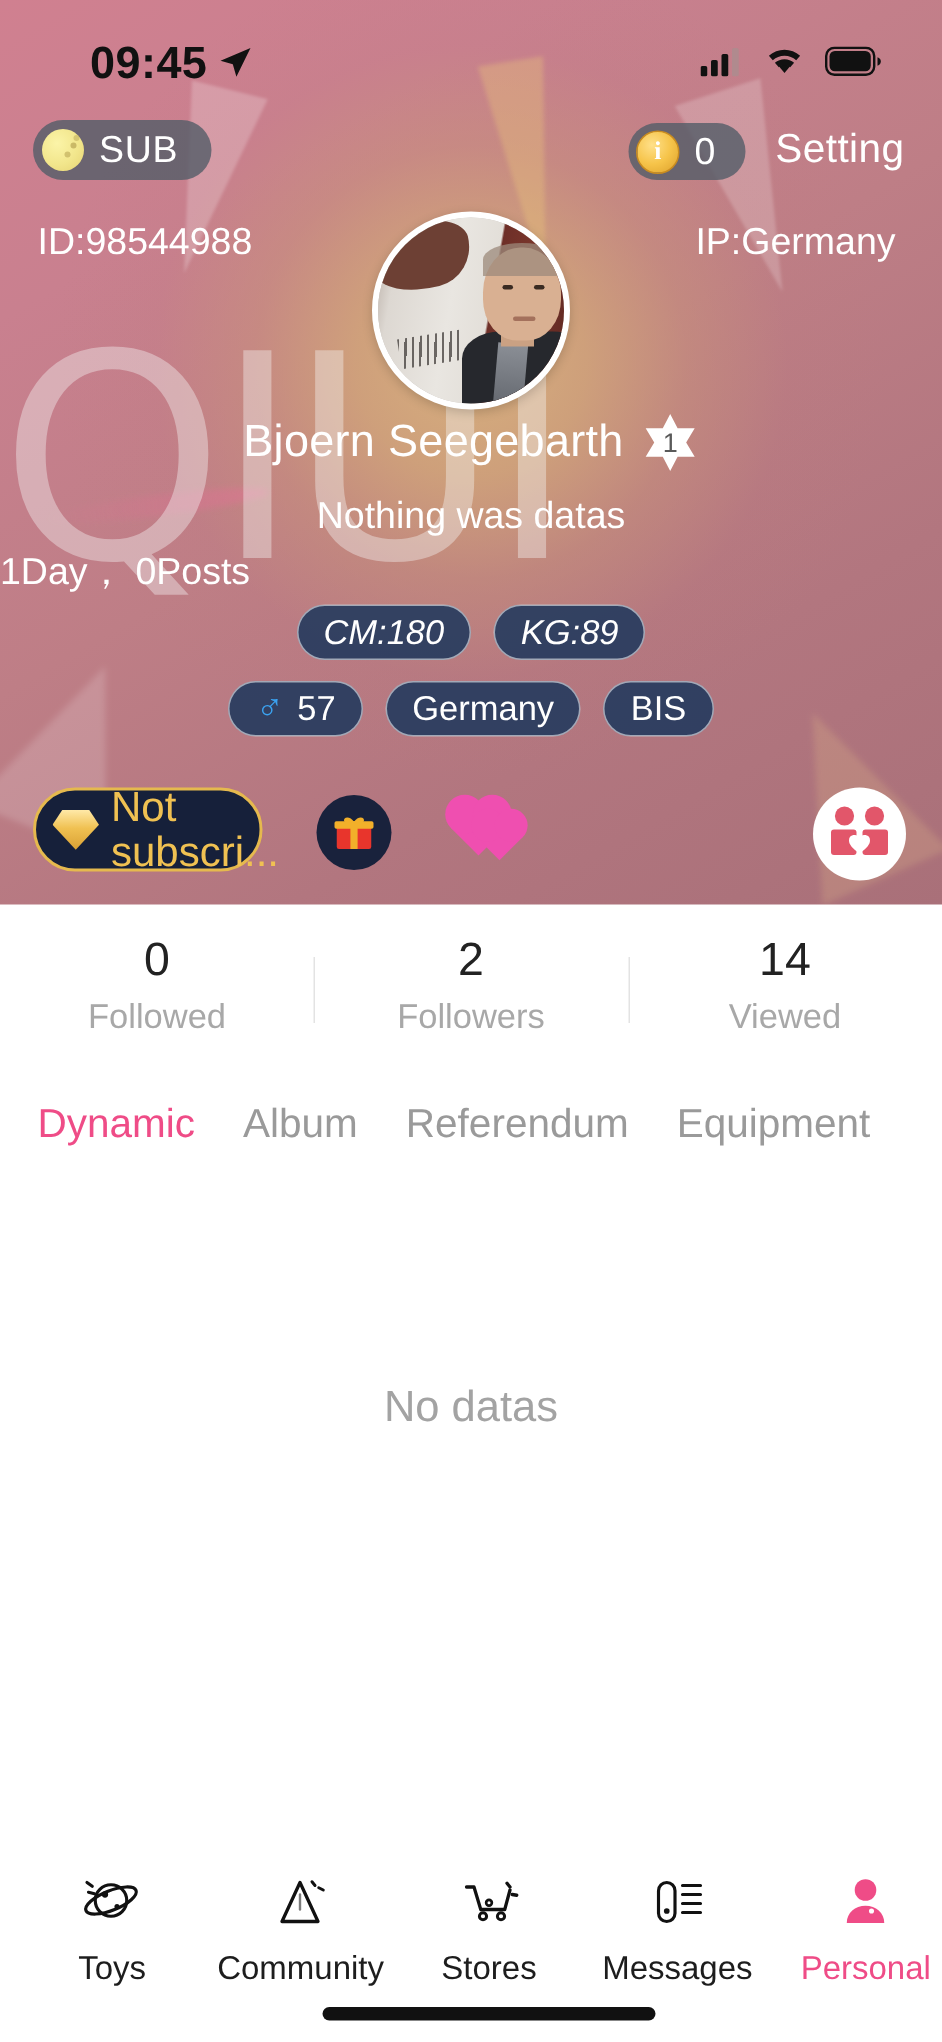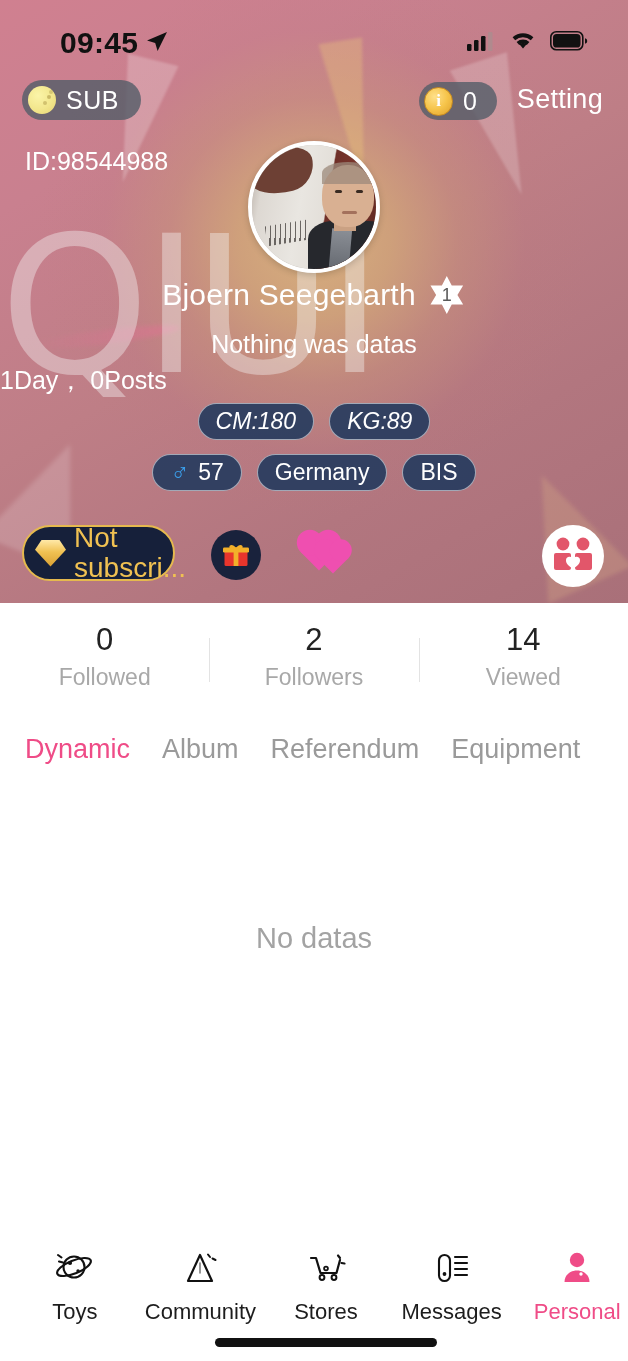--- a/index.html
+++ b/index.html
@@ -298,20 +298,21 @@
     </div>
 
     <div class="pill-coin">
       <span class="coin-icon">i</span>
       <span class="pill-coin-value">0</span>
     </div>
 
     <div id="setting-btn">Setting</div>
 
     <div id="id-text">ID:98544988</div>
+    <div id="ip-text">IP:Germany</div>
 
     <div id="avatar-wrap">
       <div class="av-layer av-wall"></div>
       <div class="av-layer av-rock"></div>
       <div class="av-layer av-scrib"></div>
       <div class="av-layer av-body"></div>
       <div class="av-layer av-shirt"></div>
       <div class="av-layer av-neck"></div>
       <div class="av-layer av-head"></div>
       <div class="av-layer av-hair"></div>

